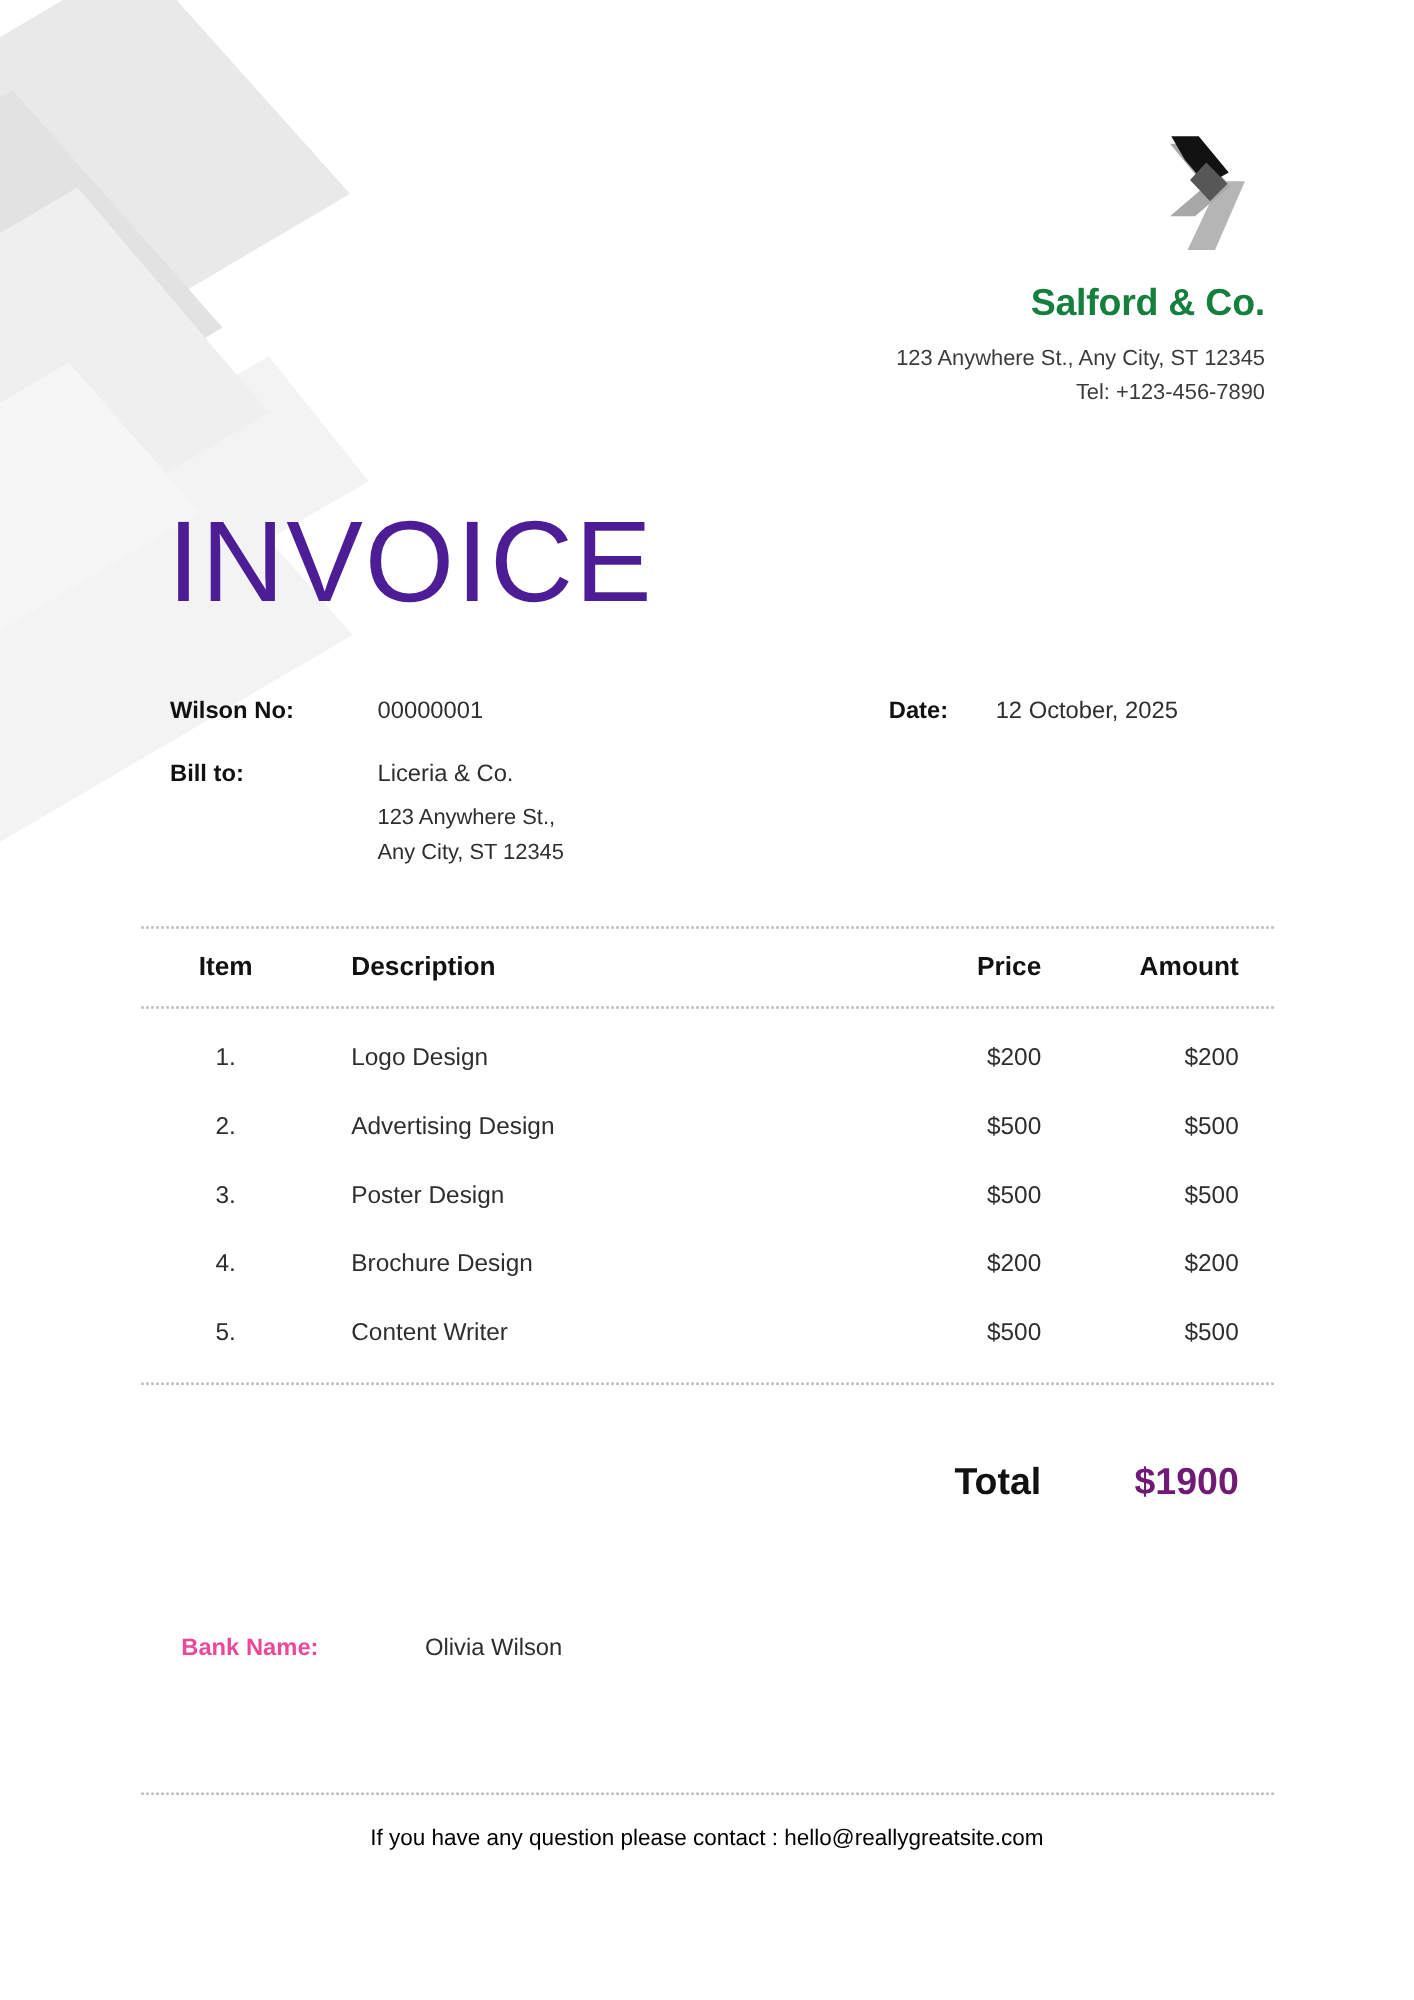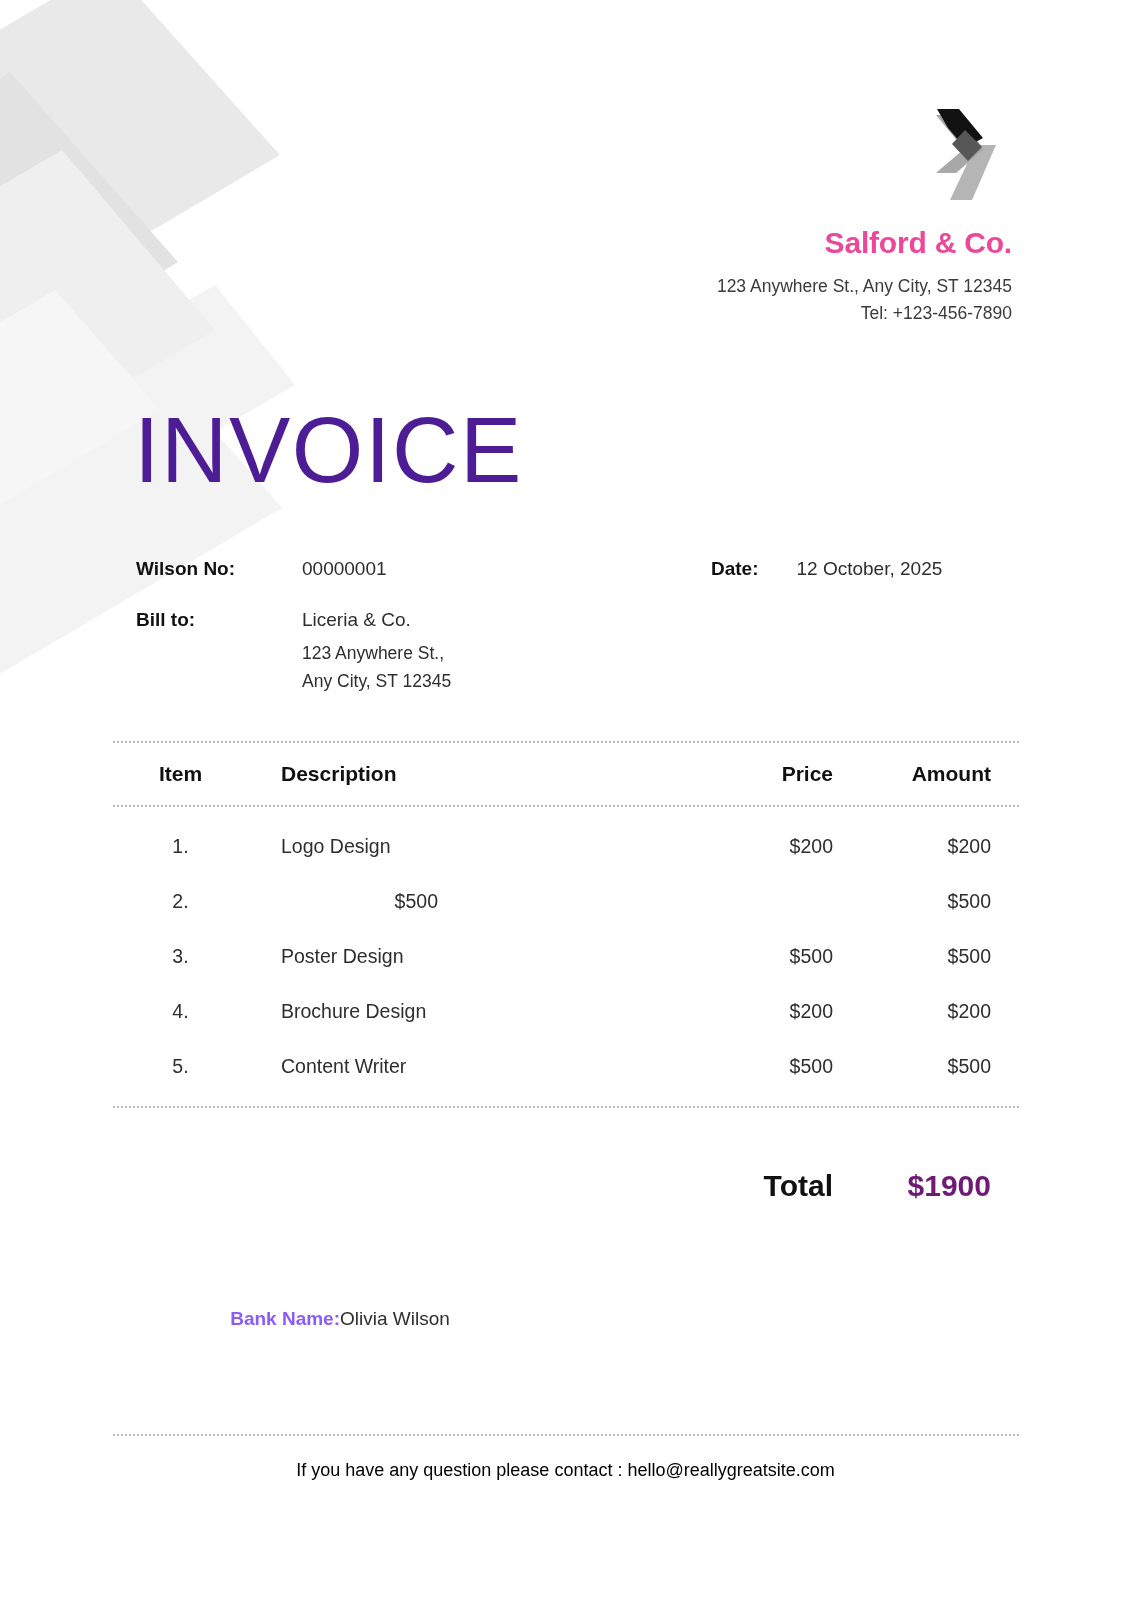--- a/index.html
+++ b/index.html
@@ -44,21 +44,21 @@
   .logo-wrap {
     display: block;
     margin-left: auto;
     width: 92px;
     height: 95px;
   }
   .company-name {
     font-size: 30px;
     font-weight: bold;
     letter-spacing: -0.2px;
-    color: #ec4899;
+    color: #15803d;
     margin-top: 26px;
     line-height: 1.1;
   }
   .company-addr {
     font-size: 17.5px;
     color: #3b3b3b;
     line-height: 1.55;
     margin-top: 14px;
     font-weight: 400;
   }
@@ -186,24 +186,23 @@
   .bank {
     position: absolute;
     left: 145px;
     top: 1308px;
   }
   .bank-row { display: flex; align-items: baseline; }
   .bank-row + .bank-row { margin-top: 17px; }
   .bank-label {
     font-size: 19px;
     font-weight: bold;
-    color: #8b5cf6;
+    color: #ec4899;
     width: 195px;
     flex: 0 0 195px;
-    text-align: right;
   }
   .bank-value {
     font-size: 19px;
     color: #2e2e2e;
     font-weight: 400;
   }
 
   
   .footer-rule {
     position: absolute;
@@ -303,20 +302,21 @@
 
     <div class="tbody" id="tbody">
         <div class="trow">
           <div class="c-item">1.</div>
           <div class="c-desc">Logo Design</div>
           <div class="c-price">$200</div>
           <div class="c-amount">$200</div>
         </div>
         <div class="trow">
           <div class="c-item">2.</div>
+          <div class="c-desc">Advertising Design</div>
           <div class="c-price">$500</div>
           <div class="c-amount">$500</div>
         </div>
         <div class="trow">
           <div class="c-item">3.</div>
           <div class="c-desc">Poster Design</div>
           <div class="c-price">$500</div>
           <div class="c-amount">$500</div>
         </div>
         <div class="trow">

